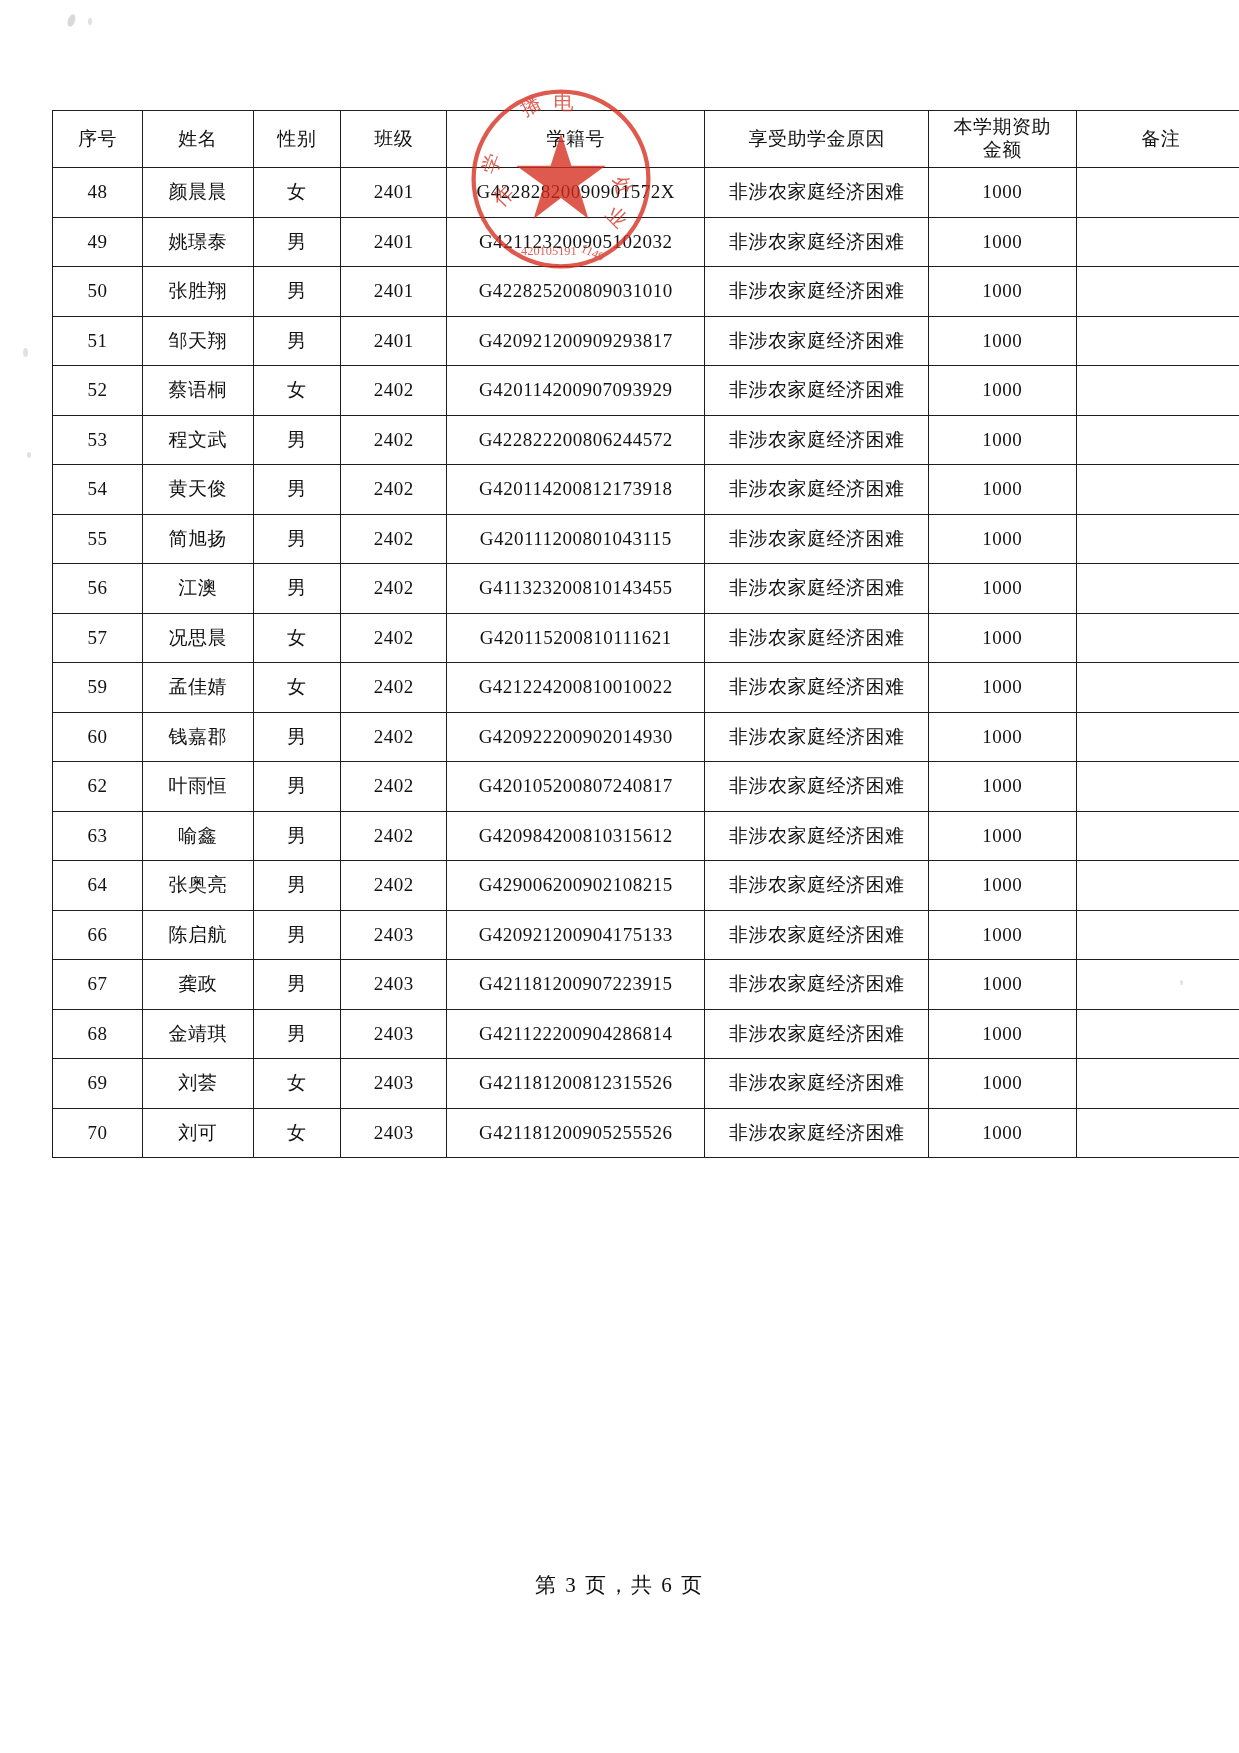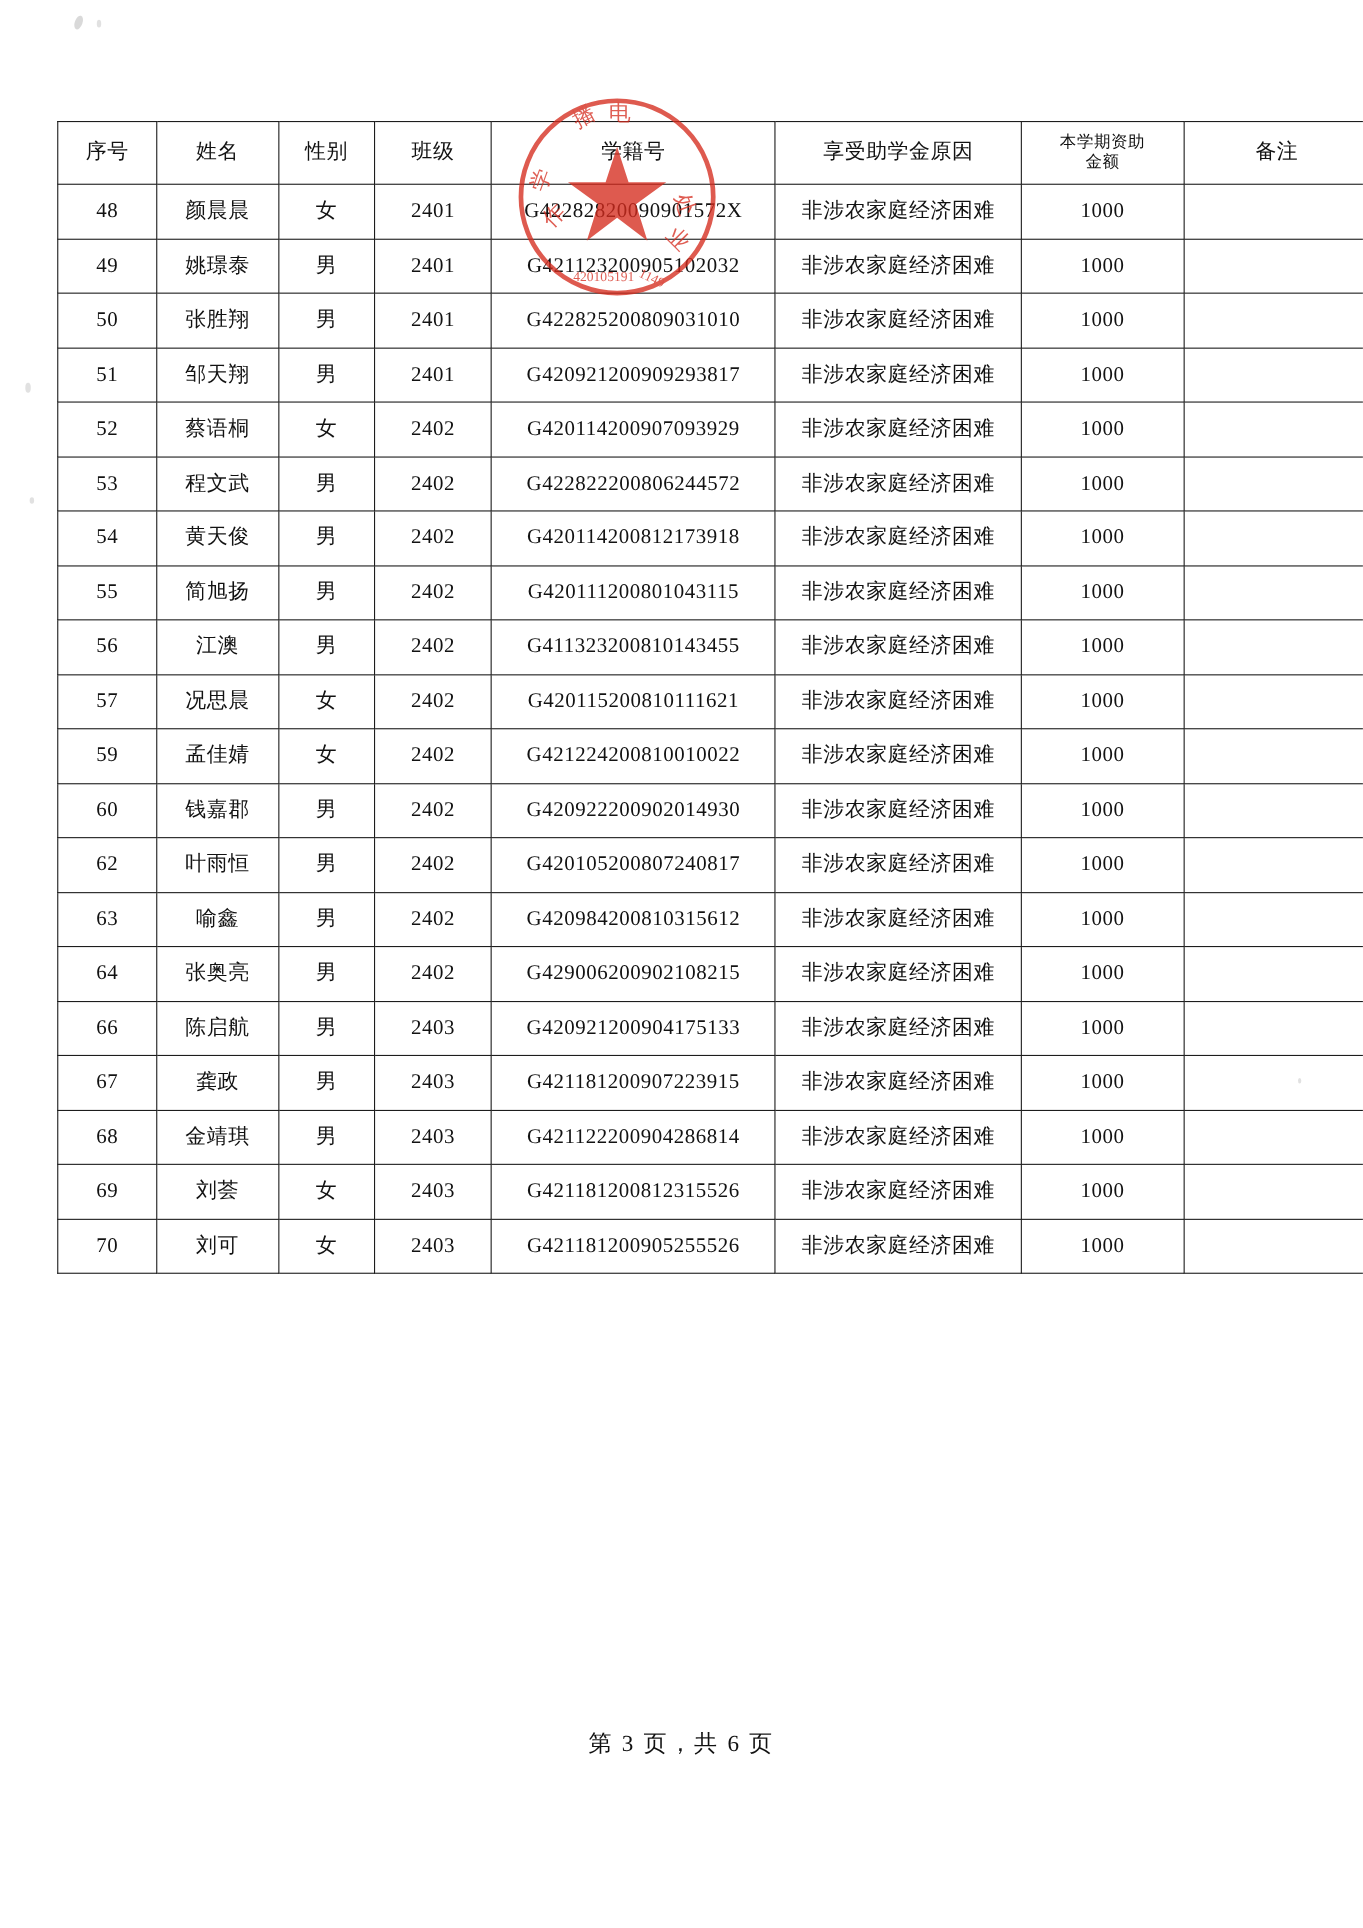--- a/index.html
+++ b/index.html
@@ -73,21 +73,21 @@
     letter-spacing: .2px;
   }
   .reason {
     font-size: 18px;
     letter-spacing: -0.4px;
     white-space: nowrap;
   }
   .hdr-two-lines {
     display: block;
     line-height: 1.2;
-    font-size: 15px;
+    font-size: 19px;
   }
 
   
   .seal {
     position: absolute;
     left: 466px;
     top: 84px;
     width: 190px;
     height: 190px;
     pointer-events: none;

